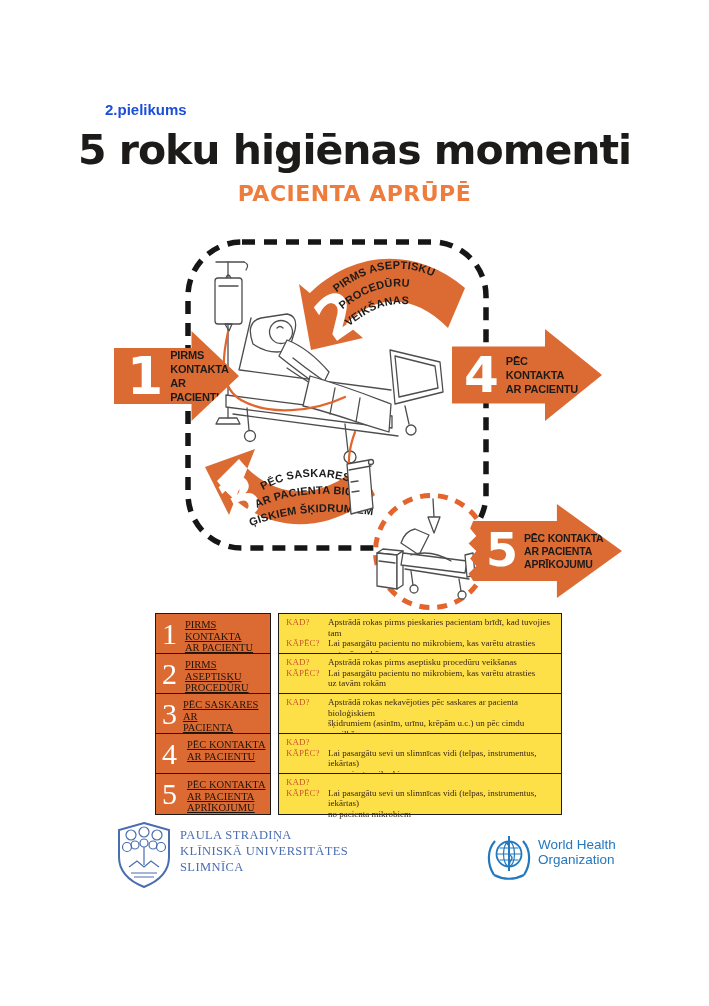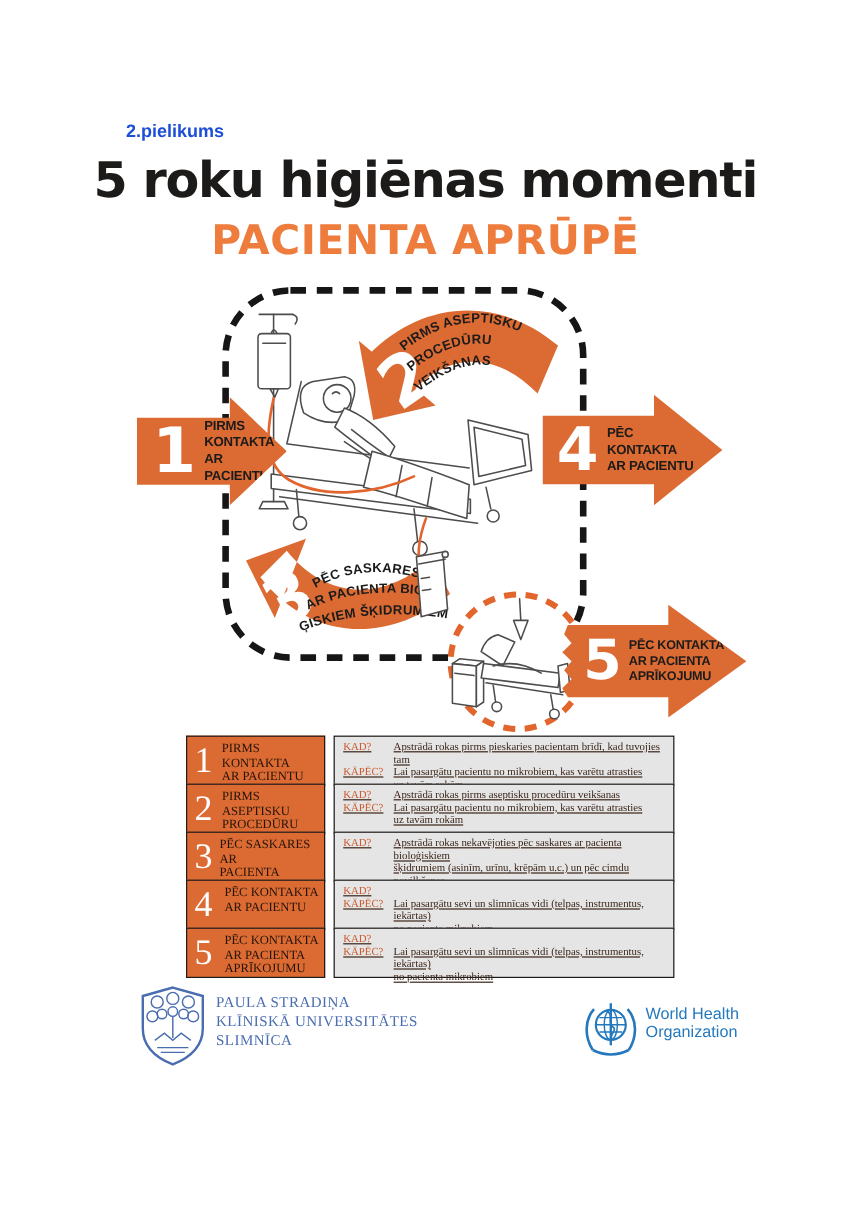--- a/index.html
+++ b/index.html
@@ -5,21 +5,21 @@
   html,body{margin:0;padding:0;background:#ffffff;}
   body{width:709px;height:1006px;position:relative;overflow:hidden;
        font-family:"Liberation Sans",sans-serif;}
   .abs{position:absolute;}
 
   
   #annex{left:105px;top:101px;font-size:15px;font-weight:bold;color:#1d4ed8;}
   #title{left:0;top:126px;width:709px;text-align:center;color:#1c1b1a;
          font-family:"DejaVu Sans",sans-serif;font-weight:bold;font-size:41px;letter-spacing:-1px;}
   #subtitle{left:0;top:181px;width:709px;text-align:center;color:#ed7c3d;
-         font-family:"DejaVu Sans",sans-serif;font-weight:bold;font-size:34px;letter-spacing:0.5px;}
+         font-family:"DejaVu Sans",sans-serif;font-weight:bold;font-size:22px;letter-spacing:0.5px;}
 
   
   svg{display:block;}
   .line-art{stroke:#4d4d4d;stroke-width:1.3;fill:none;stroke-linecap:round;stroke-linejoin:round;}
   .fill-white{fill:#ffffff;}
   .tube{stroke:#e2652d;stroke-width:2.2;fill:none;stroke-linecap:round;}
 
   .arrow{background:#dc6b33;display:flex;align-items:center;color:#1c1b1a;}
   .arrow-right{clip-path:polygon(0 19%,62% 19%,62% 0,100% 50%,62% 100%,62% 81%,0 81%);}
   .arrow-jagged{clip-path:polygon(4% 18%,58% 18%,58% 0,100% 50%,58% 100%,58% 82%,4% 82%,1% 74%,6% 66%,2% 58%,6% 50%,1% 42%,6% 34%,2% 26%);}
@@ -37,24 +37,24 @@
   .curve-num{fill:#ffffff;font-family:"DejaVu Sans",sans-serif;font-weight:bold;}
 
   
   #table{left:155px;top:613px;width:407px;}
   .trow{display:flex;height:41.5px;margin-top:-1.5px;}
   .trow:first-child{margin-top:0;}
   .tleft{width:116px;background:#dc6b33;border:1.5px solid #1c1b1a;display:flex;
          padding:2px 4px 2px 6px;box-sizing:border-box;}
   .tnum{color:#ffffff;font-family:"Liberation Serif",serif;font-size:30px;line-height:36px;width:20px;}
   .ttitle{color:#241309;font-family:"Liberation Serif",serif;font-size:10.5px;line-height:11.5px;
-          margin-left:5px;padding-top:3px;white-space:pre-line;}
-  .tright{flex:1;margin-left:7px;border:1.5px solid #1c1b1a;background:#e5e5e5;
+          margin-left:5px;padding-top:3px;white-space:pre-line;text-decoration:underline;}
+  .tright{flex:1;margin-left:7px;border:1.5px solid #1c1b1a;background:#fde047;
           padding:3px 5px 2px 7px;box-sizing:border-box;font-family:"Liberation Serif",serif;
-          font-size:9px;line-height:10.6px;color:#3a2519;text-decoration:underline;}
+          font-size:9px;line-height:10.6px;color:#3a2519;}
   .qa{display:grid;grid-template-columns:42px 1fr;}
   .qlabel{color:#cc5a2c;}
   .qanswer{white-space:pre-line;}
 
   
   #hosp-text{left:180px;top:827px;color:#4a6db0;font-family:"Liberation Serif",serif;
              font-size:12.5px;line-height:16px;letter-spacing:0.4px;white-space:pre-line;}
   #who-text{left:538px;top:838px;color:#2478be;font-weight:normal;font-size:13.5px;
             line-height:14.5px;white-space:pre-line;}
 </style>

